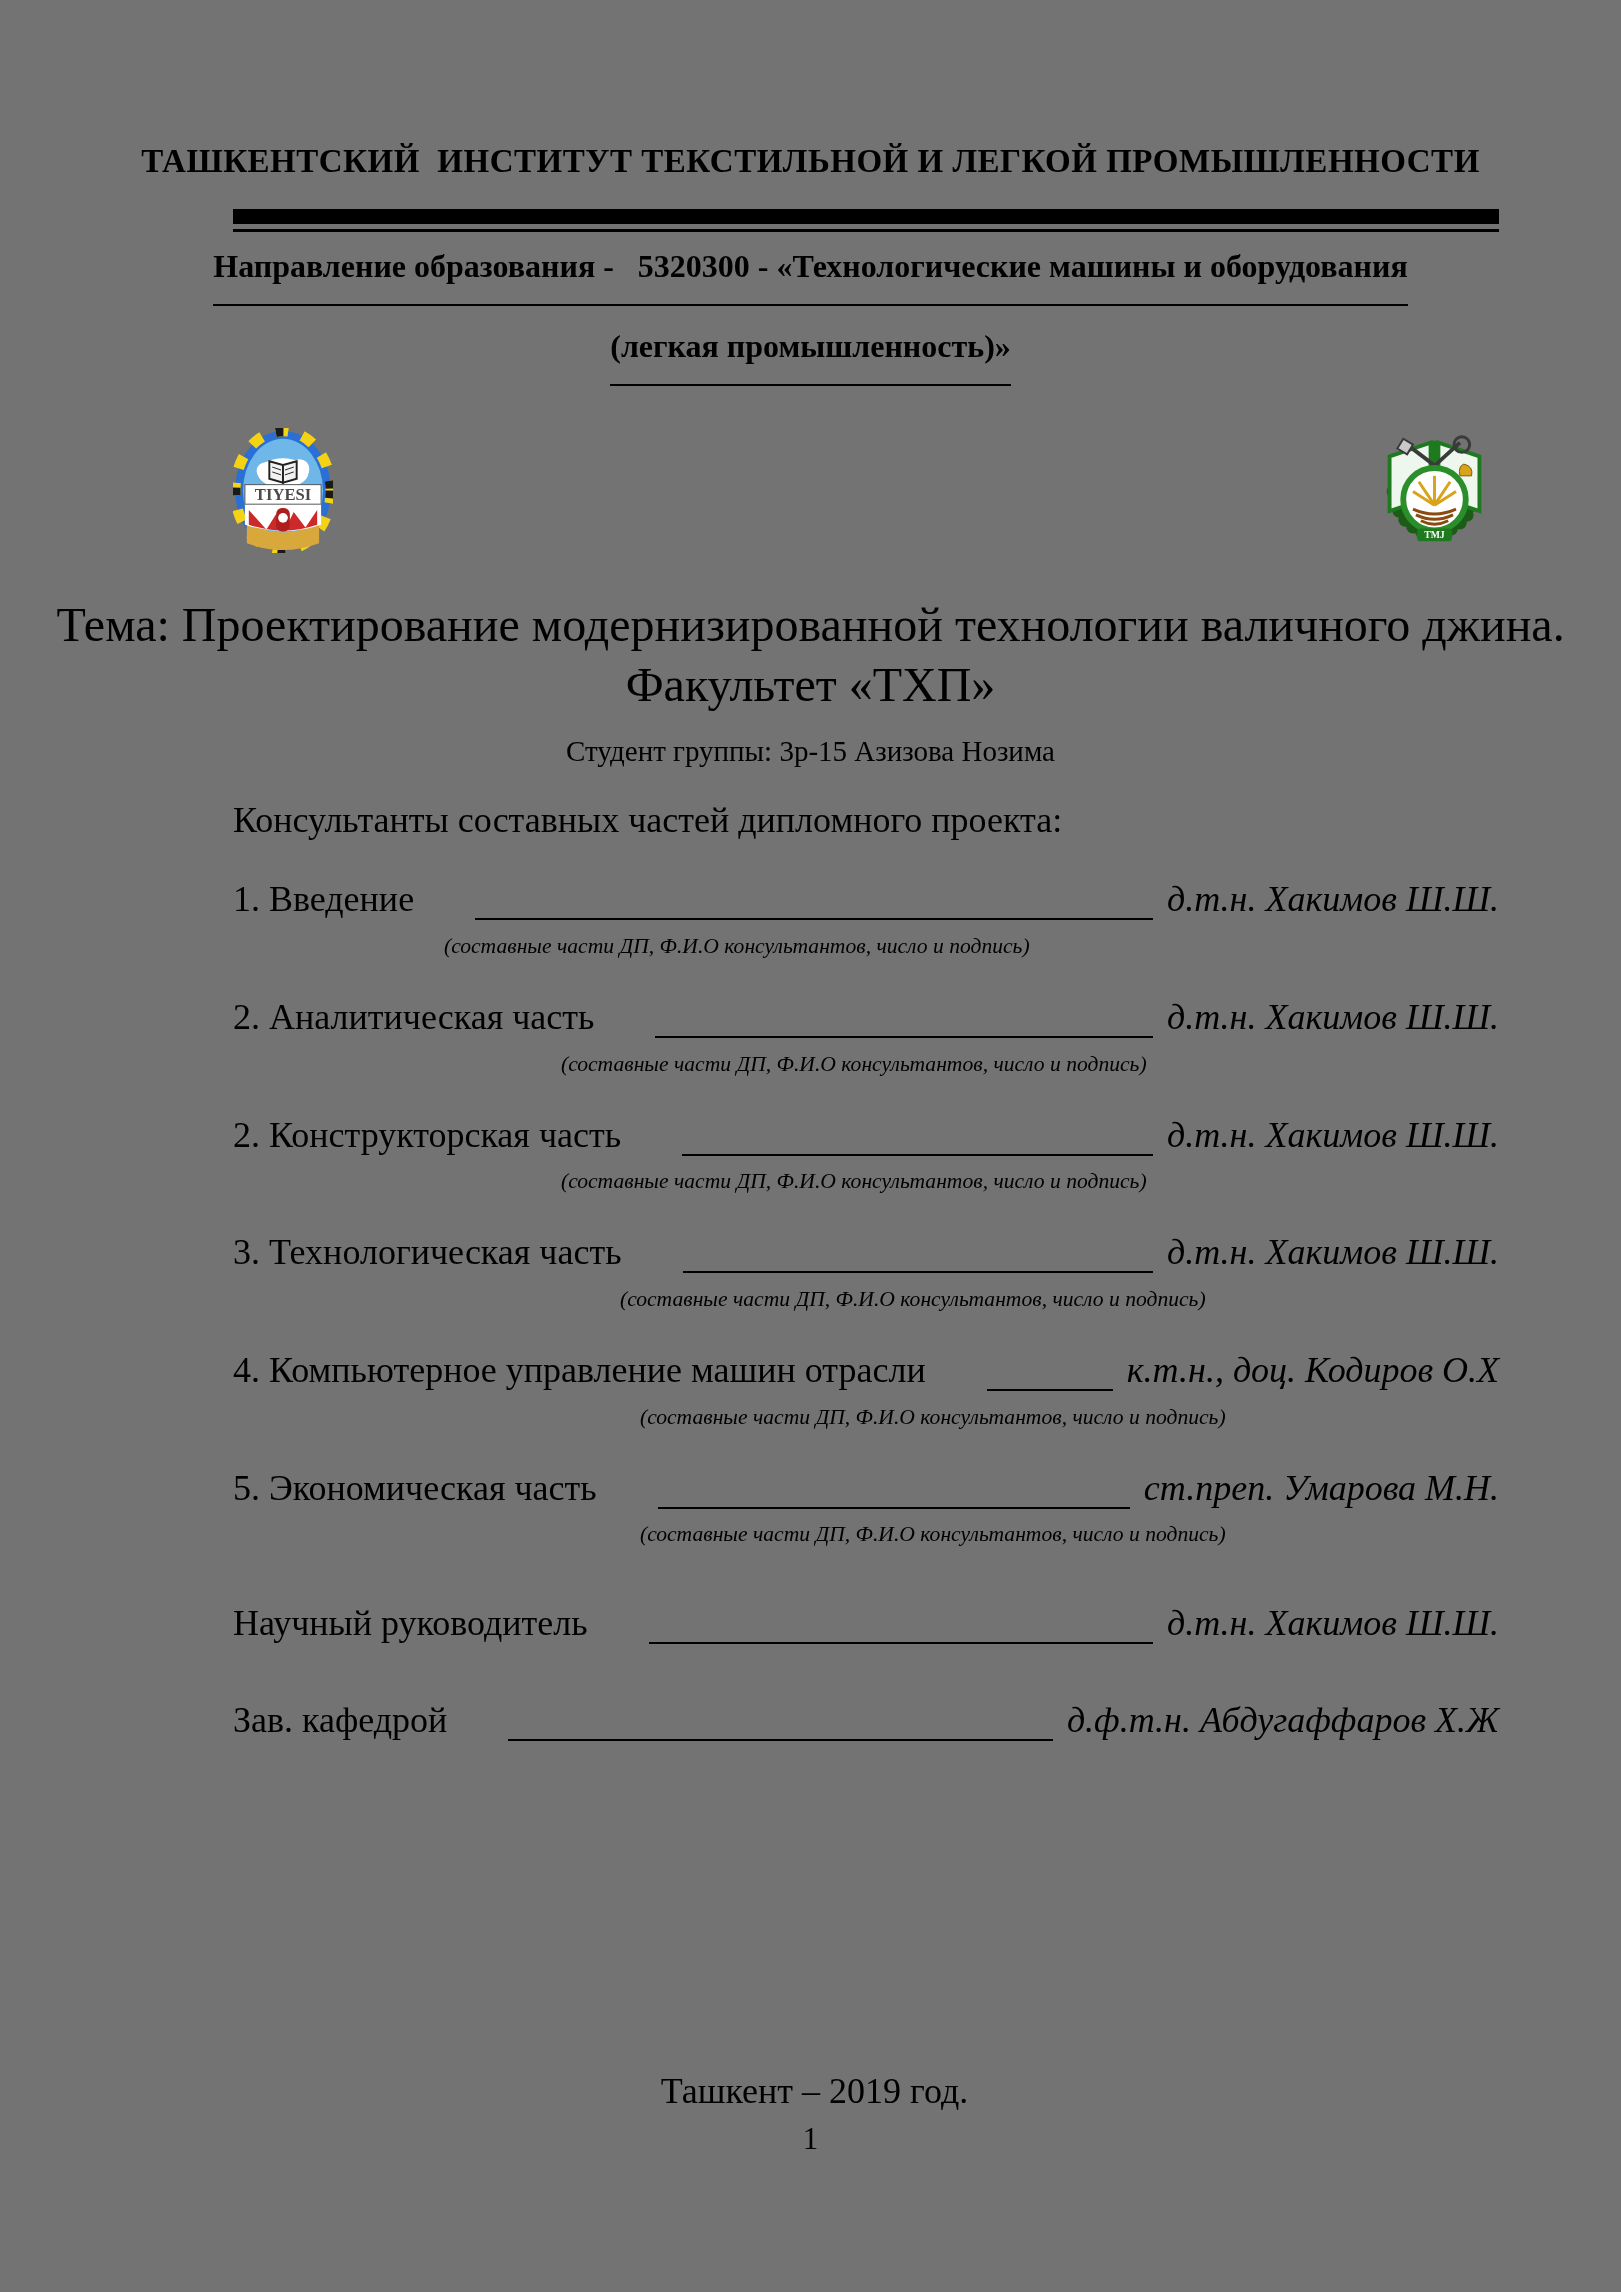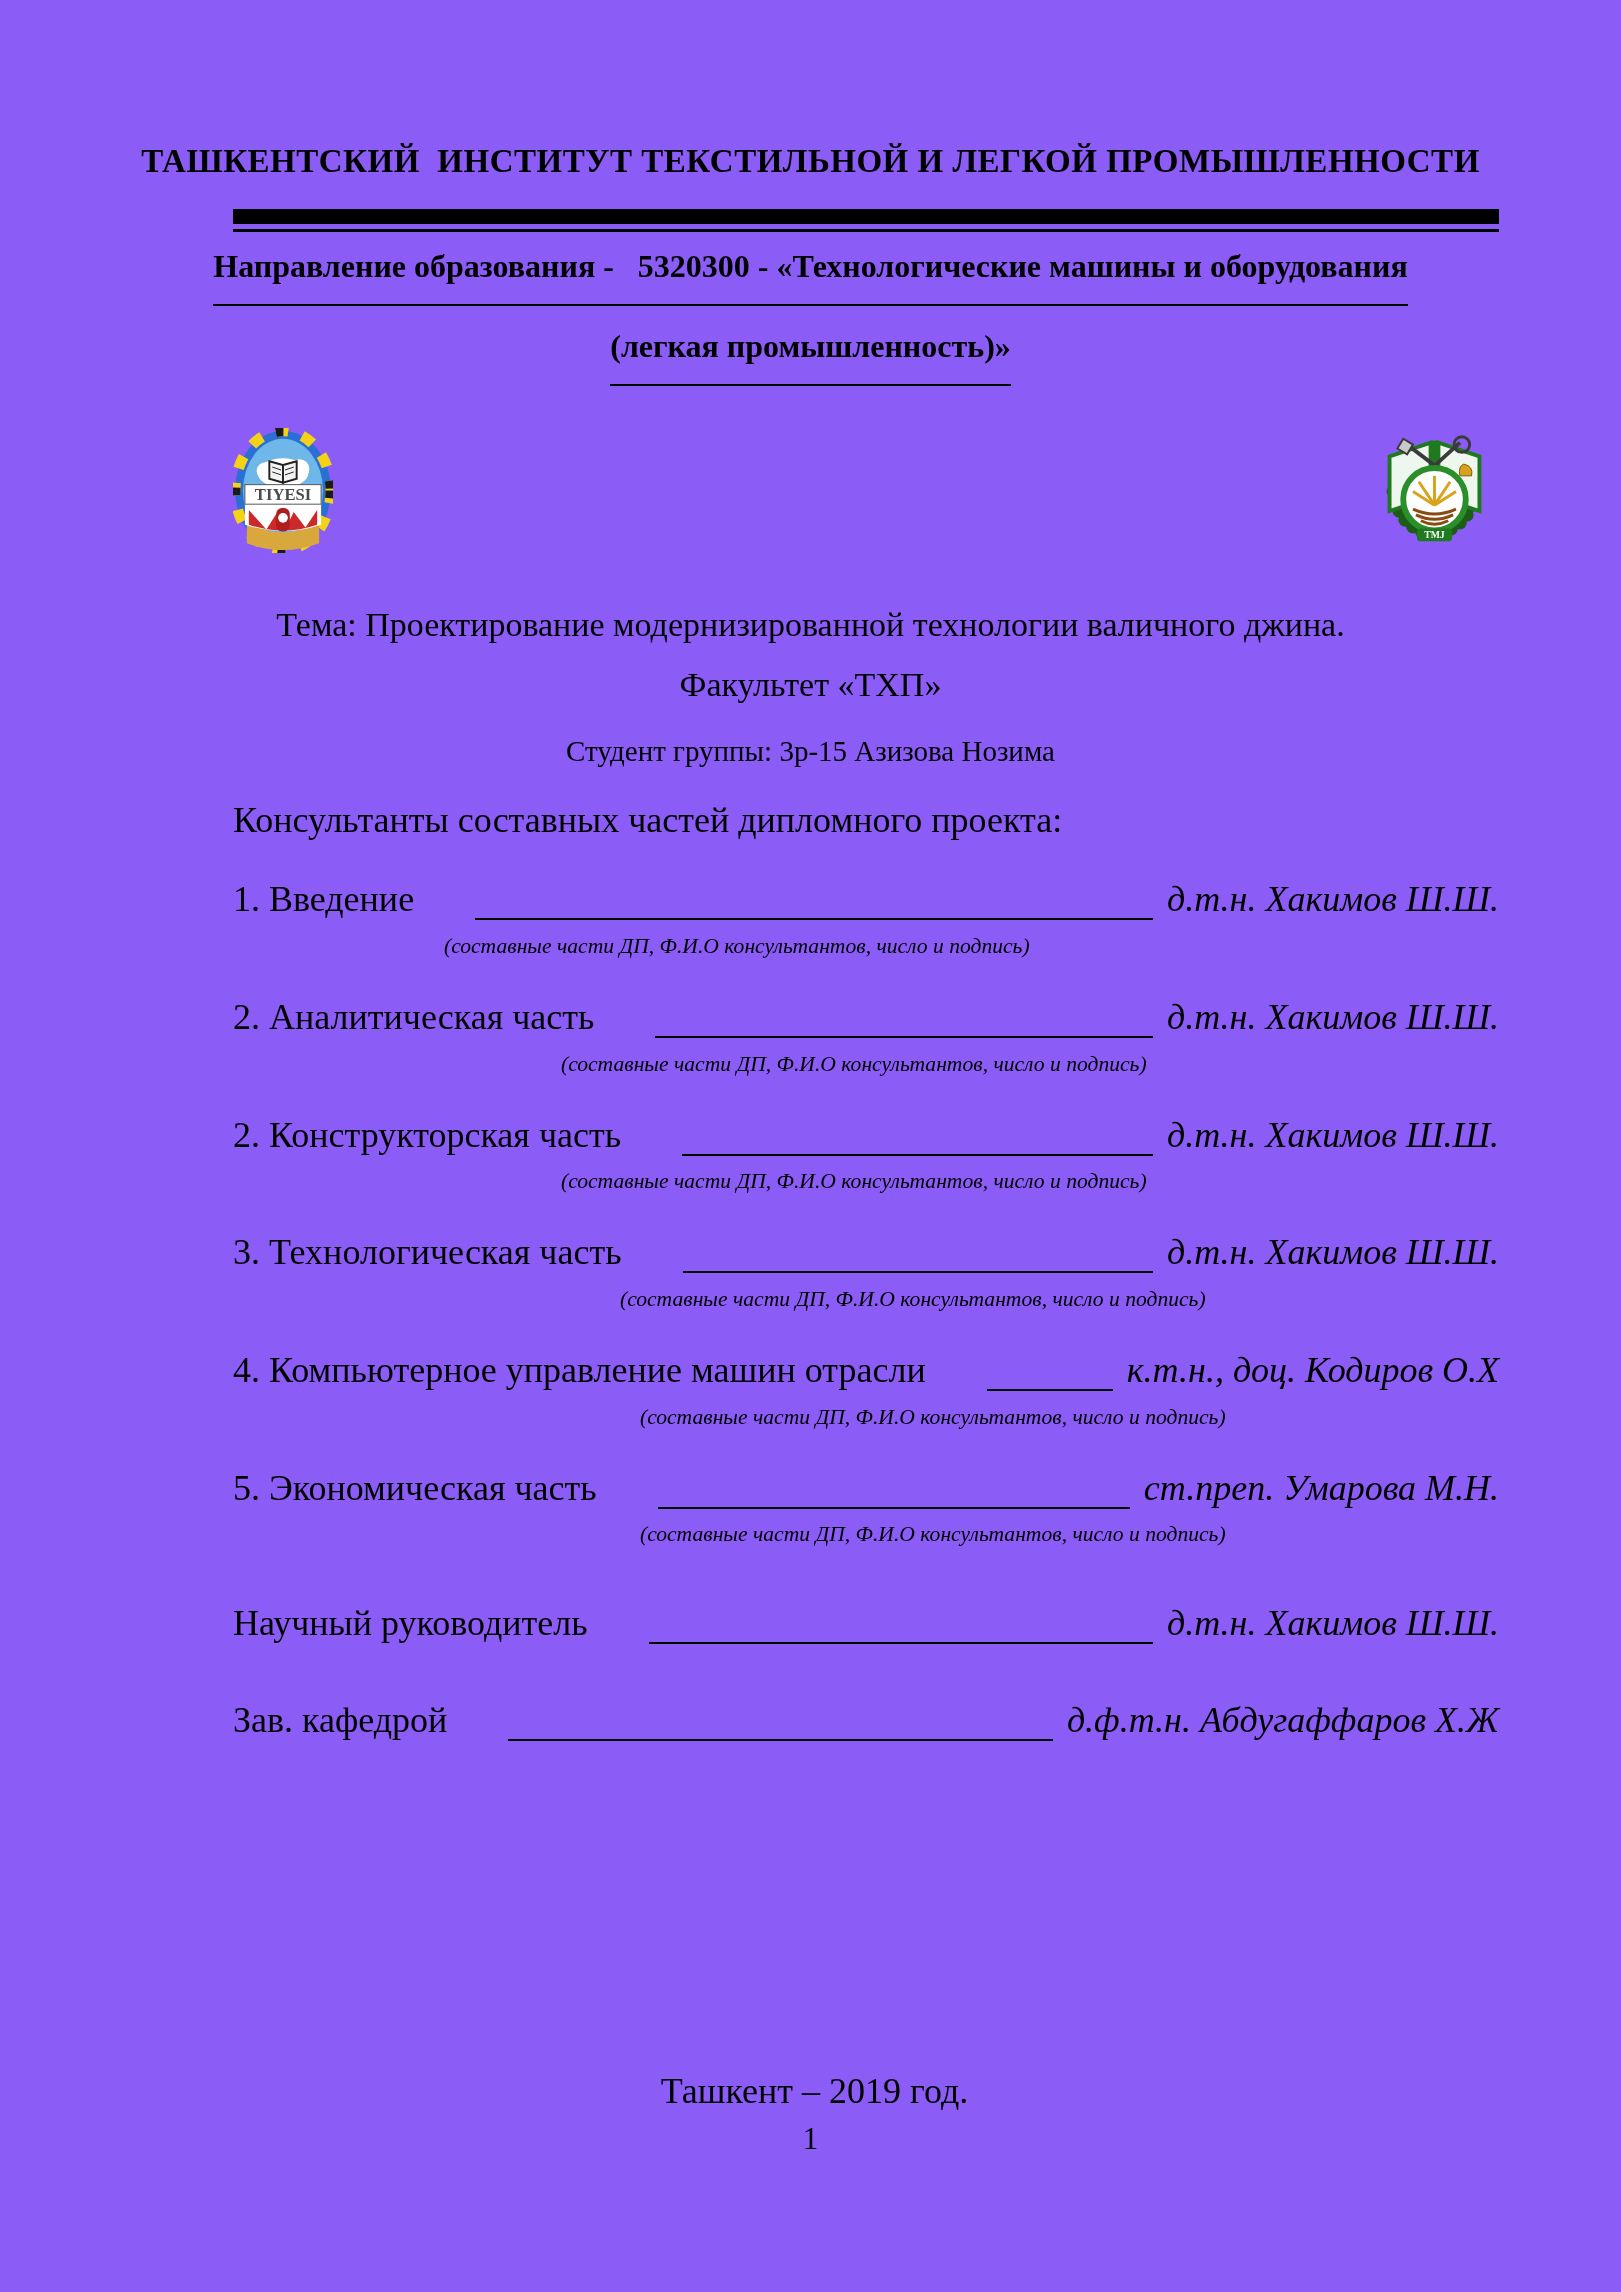--- a/index.html
+++ b/index.html
@@ -1,20 +1,20 @@
 <!DOCTYPE html>
 <html><head>
 <meta charset="utf-8">
 <style>
   html,body{margin:0;padding:0;background:#888;}
   .page{
     position:relative;
     width:1621px;height:2293px;
     margin:0 auto;
-    background:#8b5cf6;
+    background:#737373;
     font-family:"Liberation Serif","DejaVu Serif",serif;
     color:#000;
     overflow:hidden;
   }
   .ws{white-space:pre-wrap;}
   .institute{
     padding-top:143px;
     text-align:center;
     font-weight:bold;
     font-size:33px;
@@ -33,21 +33,21 @@
   .title-row{
     margin:37px 122px 0 233px;
     height:135px;
     display:flex;align-items:center;justify-content:space-between;
   }
   .doc-title{
     flex:1;text-align:center;
     font-weight:bold;font-size:49px;letter-spacing:1px;
   }
   .logo{flex:0 0 auto;}
-  .theme{margin-top:45px;text-align:center;font-size:34px;line-height:43px;}
+  .theme{margin-top:45px;text-align:center;font-size:48px;line-height:43px;}
   .theme-l2{margin-top:17.6px;}
   .student{margin-top:29px;text-align:center;font-size:29px;}
   .consult-heading{margin-top:31px;margin-left:233px;margin-right:122px;font-size:36px;}
   .c-block{margin:37px 122px 0 233px;font-size:36px;}
   .c-block.gap-lg{margin-top:55px;}
   .row{display:flex;align-items:baseline;}
   .row-label{white-space:nowrap;}
   .row-line{
     flex:1 1 auto;
     border-bottom:2.9px solid #000;

